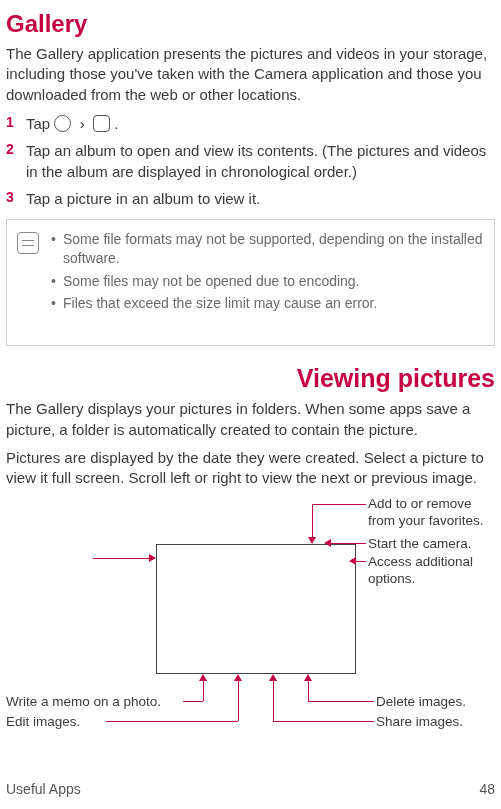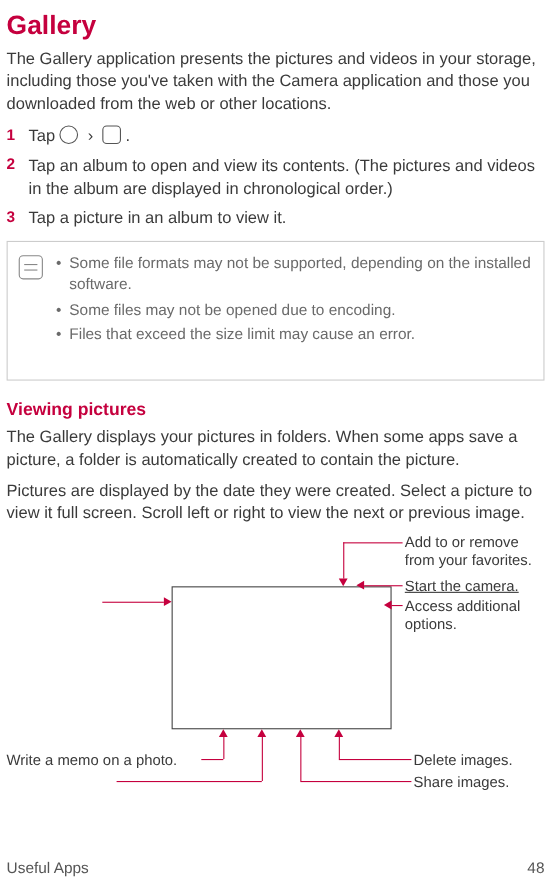--- a/index.html
+++ b/index.html
@@ -92,23 +92,24 @@
     line-height: 1.35;
   }
   .note-box li::before {
     content: "•";
     position: absolute;
     left: 0;
     top: 0;
   }
   h2.sub-title {
     color: #c5003e;
-    font-size: 16px;
+    font-size: 25px;
     font-weight: bold;
     margin-bottom: 6px;
+    text-align: right;
   }
   .diagram-area {
     position: relative;
     height: 260px;
     margin-top: 6px;
     font-size: 13.5px;
     line-height: 1.25;
     color: #3a3a3a;
   }
   .phone-rect {
@@ -206,33 +207,34 @@
   <div class="phone-rect"></div>
 
   <div class="line hline" style="left:87px; top:62px; width:56px;"></div>
   <div class="arrow-r" style="left:143px; top:58px;"></div>
 
   <div class="callout" style="left:362px; top:0; width:130px;">Add to or remove from your favorites.</div>
   <div class="line hline" style="left:306px; top:8px; width:54px;"></div>
   <div class="line vline" style="left:306px; top:8px; height:33px;"></div>
   <div class="arrow-d" style="left:302px; top:41px;"></div>
 
-  <div class="callout" style="left:362px; top:40px; width:130px;text-decoration:underline;">Start the camera.</div>
+  <div class="callout" style="left:362px; top:40px; width:130px;">Start the camera.</div>
   <div class="line hline" style="left:325px; top:47px; width:35px;"></div>
   <div class="arrow-l" style="left:318px; top:43px;"></div>
 
   <div class="callout" style="left:362px; top:58px; width:130px;">Access additional options.</div>
   <div class="line hline" style="left:350px; top:65px; width:10px;"></div>
   <div class="arrow-l" style="left:343px; top:61px;"></div>
 
   <div class="callout" style="left:0; top:198px; width:175px;">Write a memo on a photo.</div>
   <div class="line hline" style="left:177px; top:205px; width:20px;"></div>
   <div class="line vline" style="left:197px; top:185px; height:20px;"></div>
   <div class="arrow-d" style="left:193px; top:178px; transform:rotate(180deg);"></div>
 
+  <div class="callout" style="left:0; top:218px; width:98px;">Edit images.</div>
   <div class="line hline" style="left:100px; top:225px; width:132px;"></div>
   <div class="line vline" style="left:232px; top:185px; height:40px;"></div>
   <div class="arrow-d" style="left:228px; top:178px; transform:rotate(180deg);"></div>
 
   <div class="callout" style="left:370px; top:198px; width:120px;">Delete images.</div>
   <div class="line hline" style="left:302px; top:205px; width:66px;"></div>
   <div class="line vline" style="left:302px; top:185px; height:20px;"></div>
   <div class="arrow-d" style="left:298px; top:178px; transform:rotate(180deg);"></div>
 
   <div class="callout" style="left:370px; top:218px; width:120px;">Share images.</div>

